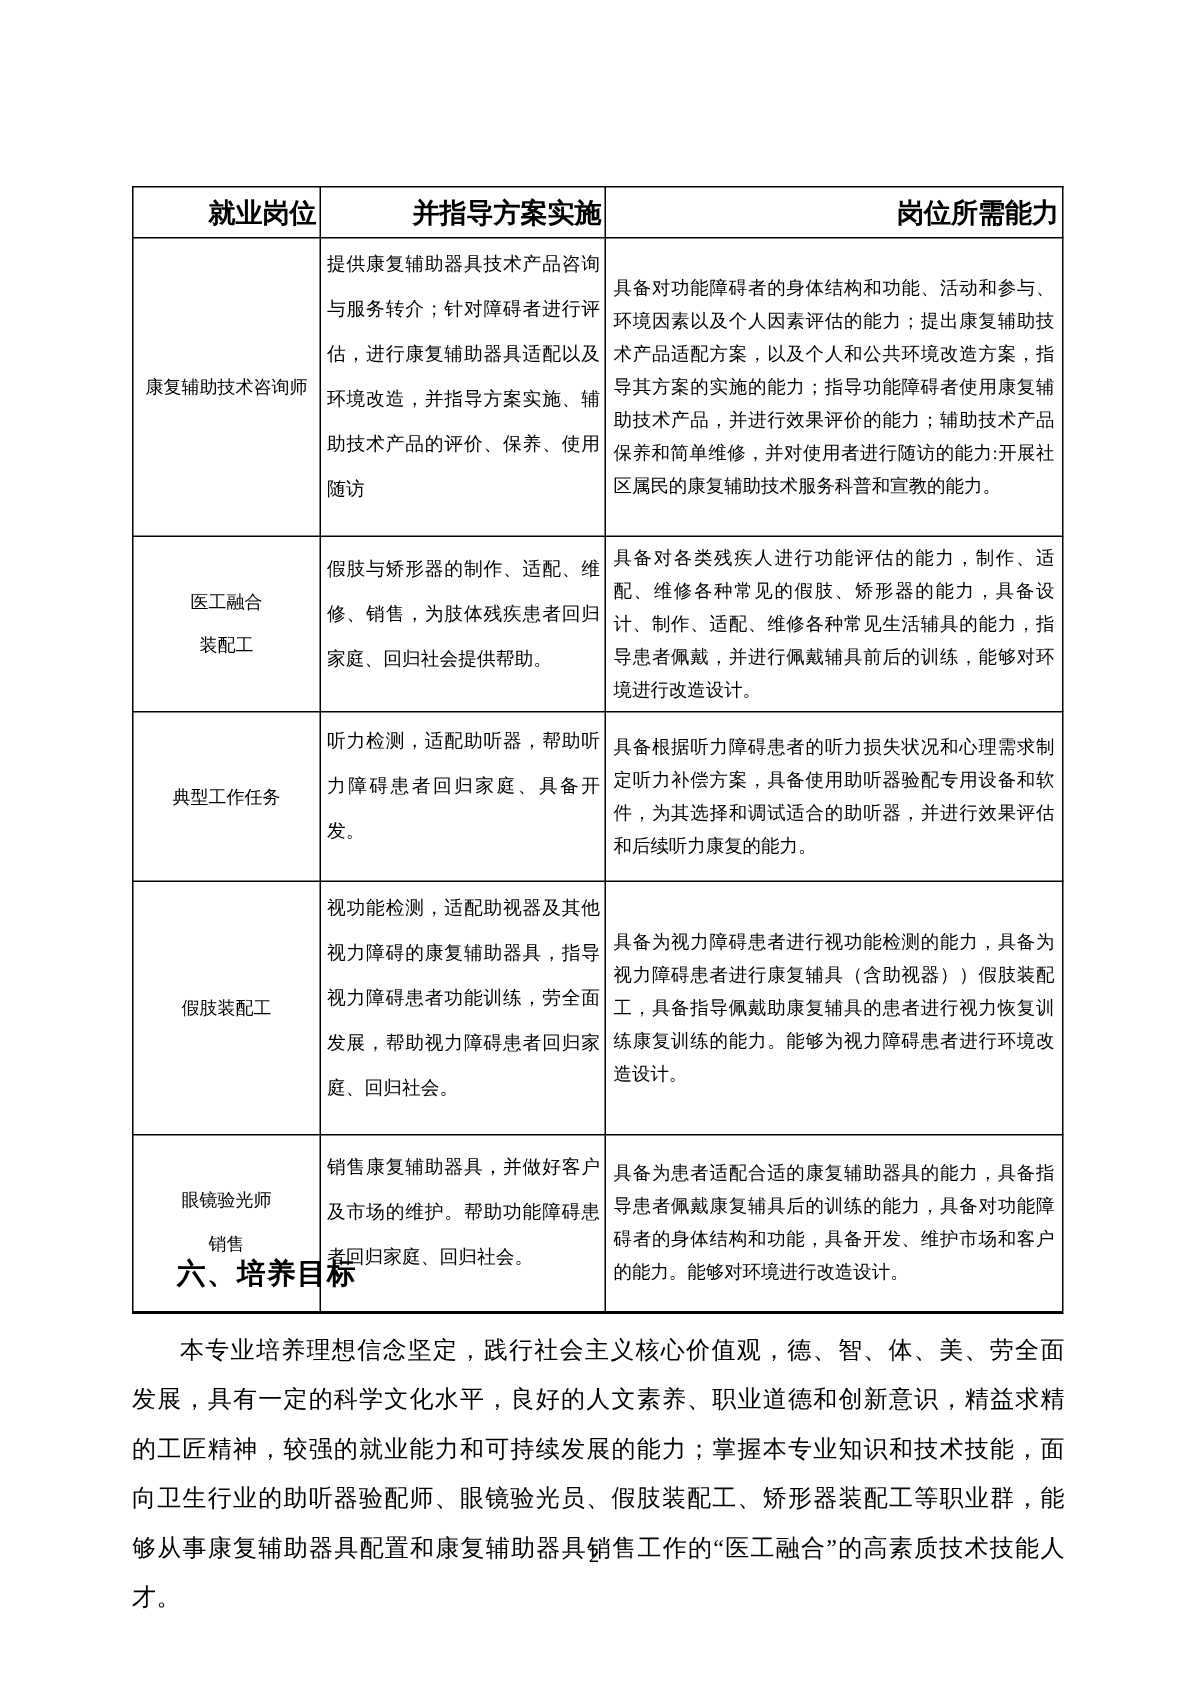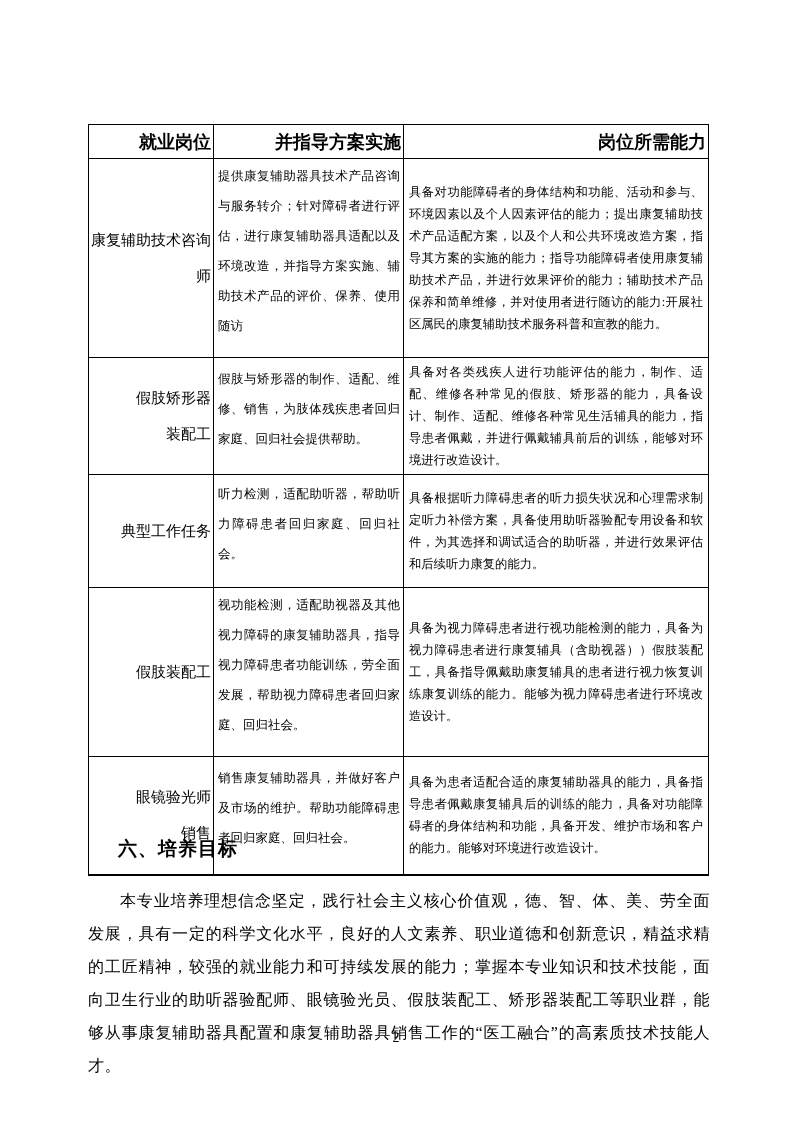--- a/index.html
+++ b/index.html
@@ -26,22 +26,22 @@
   }
   table.job-table th, table.job-table td {
     border: 1px solid #000000;
     overflow: hidden;
   }
   table.job-table th {
     height: 34px; font-size: 18px; font-weight: bold; text-align: right;
     padding: 0 2px;
   }
   td.cell-position {
-    text-align: right; vertical-align: middle;
-    font-size: 15px; line-height: 2.4; white-space: pre-line;
+    text-align: center; vertical-align: middle;
+    font-size: 12px; line-height: 2.4; white-space: pre-line;
     padding: 2px 2px;
   }
   td.cell-tasks {
     vertical-align: middle; font-size: 12.5px; line-height: 30px;
     text-align: justify; padding: 2px 3px 16px 4px;
   }
   td.cell-abilities {
     vertical-align: middle; font-size: 12.3px; line-height: 22px;
     text-align: justify; padding: 3px 5px; font-family: Liberation Serif, serif;
   }
@@ -86,28 +86,28 @@
         <th>岗位所需能力</th>
       </tr>
     </thead>
     <tbody>
       <tr class="row-1">
         <td class="cell-position">康复辅助技术咨询师</td>
         <td class="cell-tasks">提供康复辅助器具技术产品咨询与服务转介；针对障碍者进行评估，进行康复辅助器具适配以及环境改造，并指导方案实施、辅助技术产品的评价、保养、使用随访</td>
         <td class="cell-abilities">具备对功能障碍者的身体结构和功能、活动和参与、环境因素以及个人因素评估的能力；提出康复辅助技术产品适配方案，以及个人和公共环境改造方案，指导其方案的实施的能力；指导功能障碍者使用康复辅助技术产品，并进行效果评价的能力；辅助技术产品保养和简单维修，并对使用者进行随访的能力:开展社区属民的康复辅助技术服务科普和宣教的能力。</td>
       </tr>
       <tr class="row-2">
-        <td class="cell-position">假肢矫形器
+        <td class="cell-position">医工融合
 装配工</td>
         <td class="cell-tasks">假肢与矫形器的制作、适配、维修、销售，为肢体残疾患者回归家庭、回归社会提供帮助。</td>
         <td class="cell-abilities">具备对各类残疾人进行功能评估的能力，制作、适配、维修各种常见的假肢、矫形器的能力，具备设计、制作、适配、维修各种常见生活辅具的能力，指导患者佩戴，并进行佩戴辅具前后的训练，能够对环境进行改造设计。</td>
       </tr>
       <tr class="row-3">
         <td class="cell-position">典型工作任务</td>
-        <td class="cell-tasks">听力检测，适配助听器，帮助听力障碍患者回归家庭、回归社会。</td>
+        <td class="cell-tasks">听力检测，适配助听器，帮助听力障碍患者回归家庭、具备开发。</td>
         <td class="cell-abilities">具备根据听力障碍患者的听力损失状况和心理需求制定听力补偿方案，具备使用助听器验配专用设备和软件，为其选择和调试适合的助听器，并进行效果评估和后续听力康复的能力。</td>
       </tr>
       <tr class="row-4">
         <td class="cell-position">假肢装配工</td>
         <td class="cell-tasks">视功能检测，适配助视器及其他视力障碍的康复辅助器具，指导视力障碍患者功能训练，劳全面发展，帮助视力障碍患者回归家庭、回归社会。</td>
         <td class="cell-abilities">具备为视力障碍患者进行视功能检测的能力，具备为视力障碍患者进行康复辅具（含助视器））假肢装配工，具备指导佩戴助康复辅具的患者进行视力恢复训练康复训练的能力。能够为视力障碍患者进行环境改造设计。</td>
       </tr>
       <tr class="row-5">
         <td class="cell-position">眼镜验光师
 销售</td>

